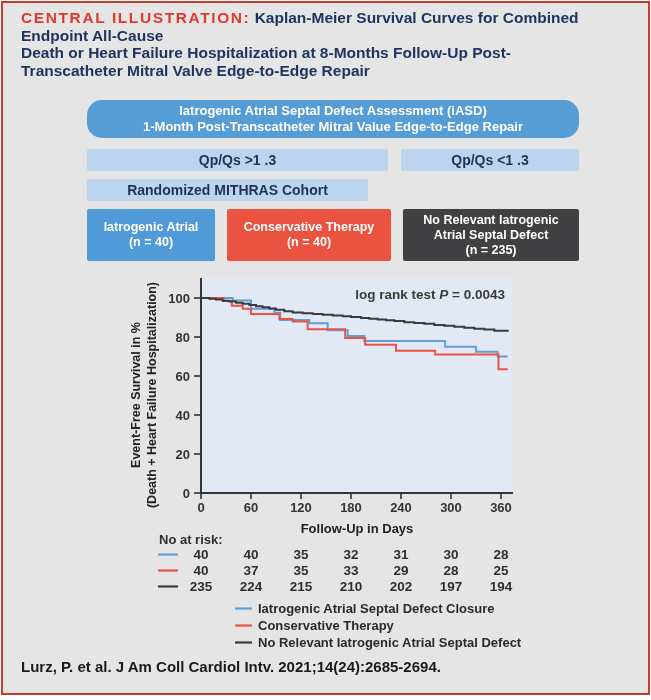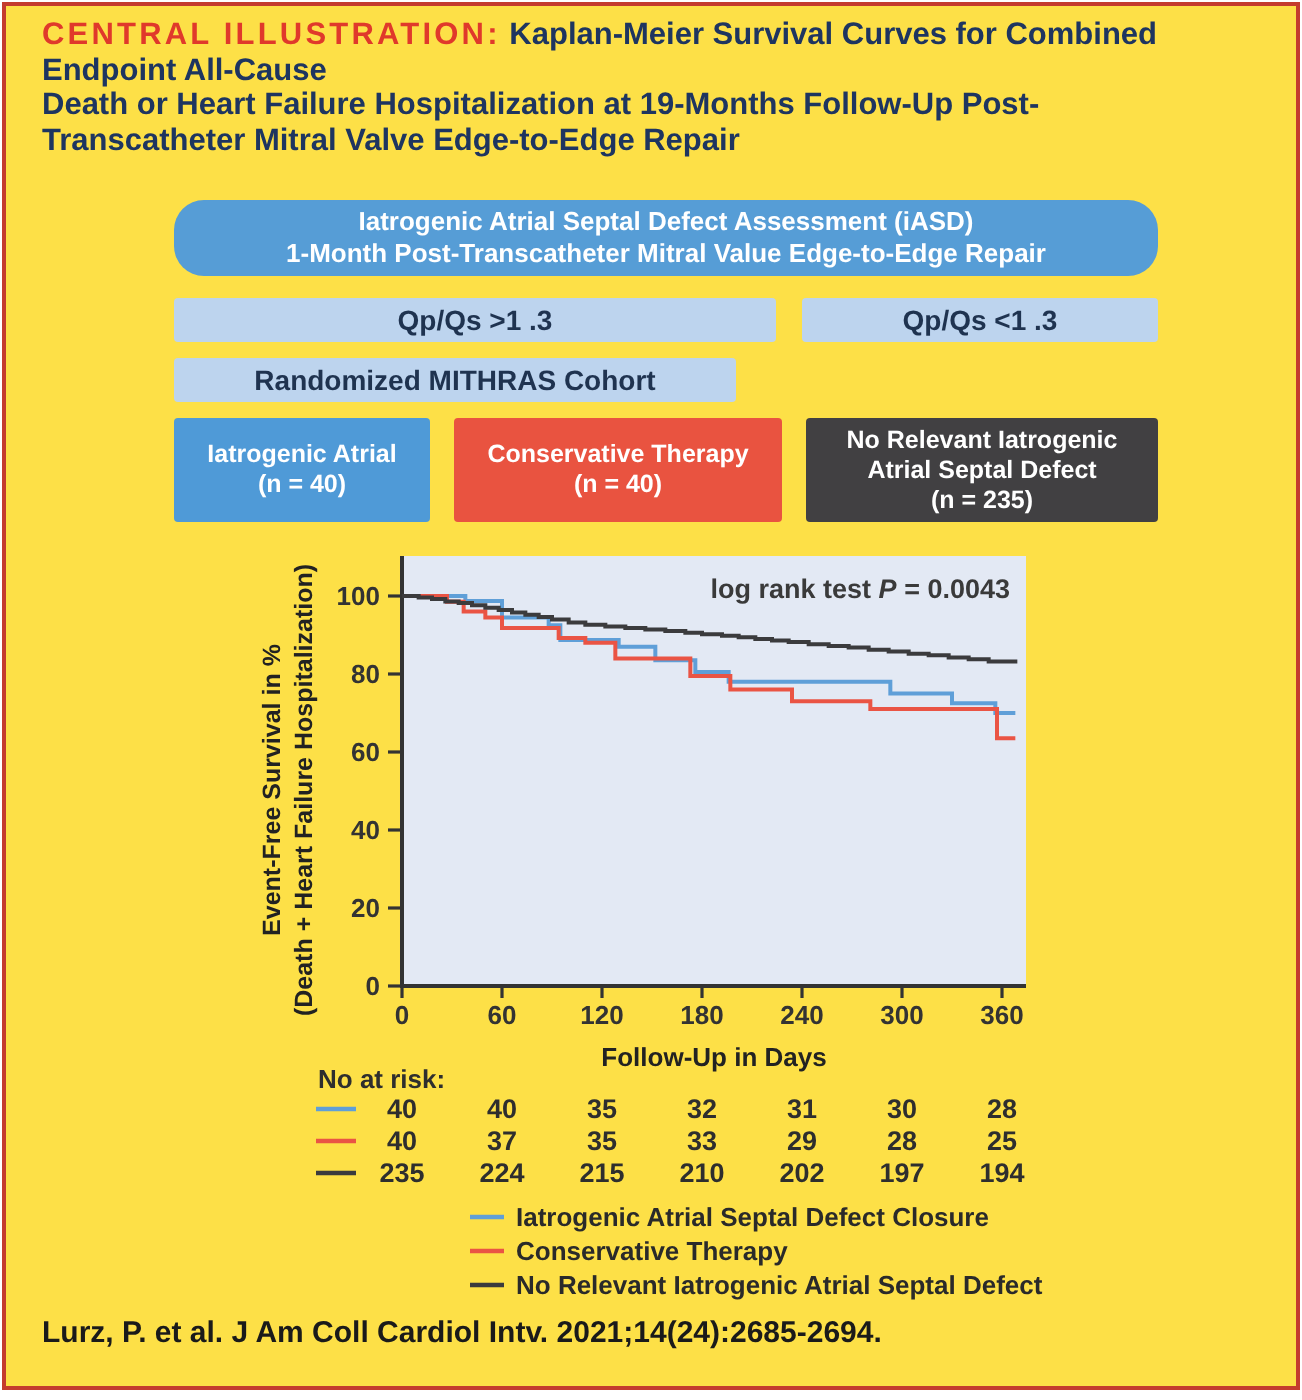--- a/index.html
+++ b/index.html
@@ -1,18 +1,18 @@
 <!DOCTYPE html>
 <html><head>
 <meta charset="utf-8">
 <style>
   html,body { margin:0; padding:0; background:#ffffff; }
   body { width:651px; height:700px; font-family:"Liberation Sans",sans-serif; }
   .frame { position:relative; width:649px; height:694px; margin:1px;
-           border:2px solid #c43c2e; box-sizing:border-box; background:#fde047; overflow:hidden; }
+           border:2px solid #c43c2e; box-sizing:border-box; background:#e5e5e5; overflow:hidden; }
 
   
   .title { position:absolute; top:6px; left:18px; right:8px;
            font-size:15.5px; font-weight:bold; line-height:17.5px; color:#1e3560; }
   .title .red { color:#e0392b; letter-spacing:1.6px; }
 
   
   .box { position:absolute; display:flex; flex-direction:column; align-items:center;
          justify-content:center; text-align:center; font-weight:bold; border-radius:2px; }
   .box-assess { left:84px; top:97px; width:492px; height:38px; background:#569dd6;
@@ -41,21 +41,21 @@
               font-weight:bold; color:#1a1a1a; }
 </style>
 </head>
 <body>
 
 <div class="frame">
 
   <div class="title">
     <div><span class="red">CENTRAL ILLUSTRATION:</span> <span>Kaplan-Meier Survival Curves for Combined</span></div>
     <div>Endpoint All-Cause</div>
-    <div>Death or Heart Failure Hospitalization at 19-Months Follow-Up Post-</div>
+    <div>Death or Heart Failure Hospitalization at 8-Months Follow-Up Post-</div>
     <div>Transcatheter Mitral Valve Edge-to-Edge Repair</div>
   </div>
 
   <div class="box box-assess">
     <span>Iatrogenic Atrial Septal Defect Assessment (iASD)</span>
     <span>1-Month Post-Transcatheter Mitral Value Edge-to-Edge Repair</span>
   </div>
 
   <div class="box box-light qp-high">
     <span>Qp/Qs &gt;1 .3</span>

